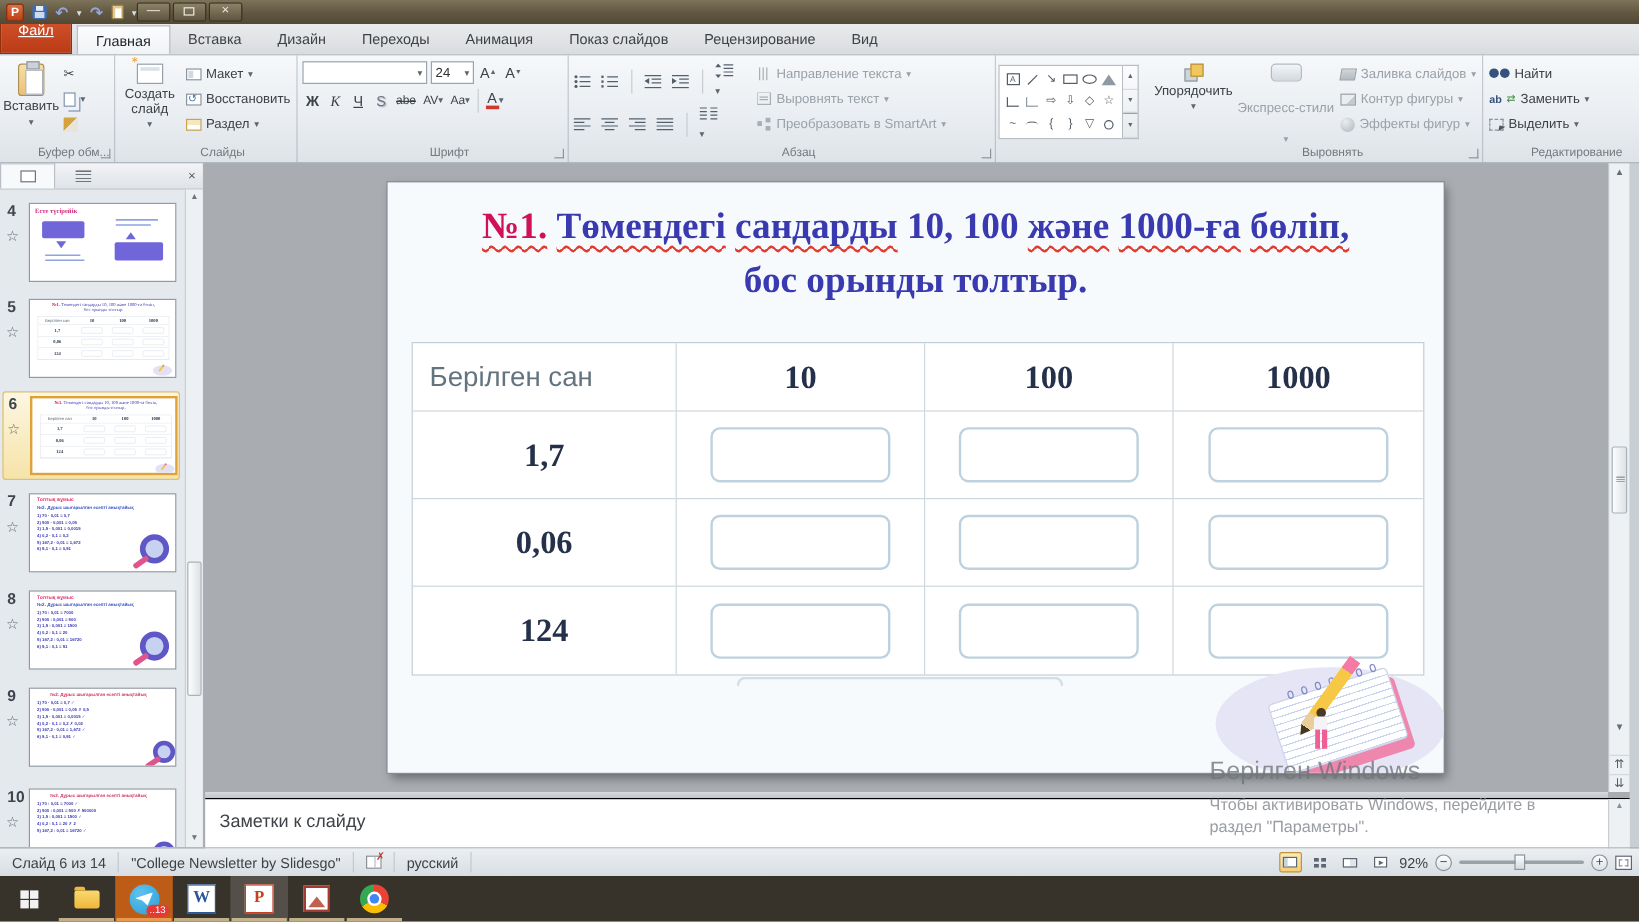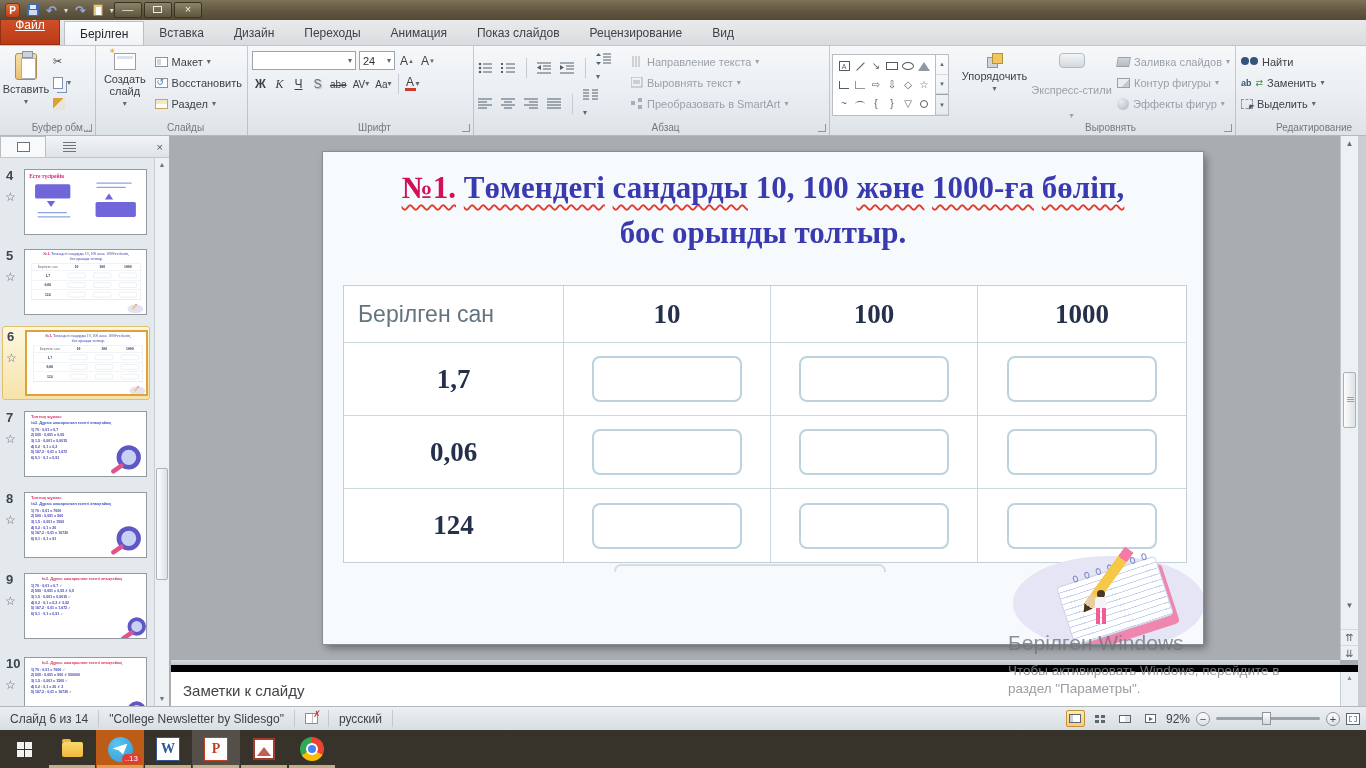--- a/index.html
+++ b/index.html
@@ -163,21 +163,21 @@
 
 
 #vscroll{position:absolute;right:8px;top:136px;width:18px;height:524px;background:#eef1f4;border-left:1px solid #c3c8cd;z-index:12;}
 #vscroll .sarr{position:absolute;left:0;right:0;height:16px;text-align:center;font-size:8px;color:#666c73;line-height:16px;}
 .vthumb{position:absolute;left:2px;top:236px;width:13px;height:56px;background:linear-gradient(90deg,#fdfdfd,#dde2e6);border:1px solid #aab1b8;border-radius:2px;}
 .vthumb::after{content:"";position:absolute;left:3px;top:24px;width:7px;height:5px;background:repeating-linear-gradient(#9aa1a8 0 1px,transparent 1px 2px);}
 .dbl{position:absolute;left:0;right:0;height:15px;text-align:center;font-size:10px;color:#565c63;line-height:15px;border-top:1px solid #d4d9dd;}
 
 
 #splitter{position:absolute;left:171px;right:26px;top:660px;height:5px;background:linear-gradient(#d6dbdf,#bfc5ca);z-index:11;}
-#notes{position:absolute;left:171px;right:8px;top:665px;height:53px;background:#fff;border-top:7px solid #000000;z-index:11;}
+#notes{position:absolute;left:171px;right:8px;top:665px;height:53px;background:#fff;border-top:1px solid #000000;z-index:11;}
 #notes .ntext{position:absolute;left:12px;top:10px;font-size:15px;color:#3f4347;}
 #notes .nsb{position:absolute;right:0;top:0;bottom:0;width:18px;background:#eef1f4;border-left:1px solid #c9ced3;}
 #notes .nsb span{position:absolute;left:0;right:0;height:12px;text-align:center;font-size:7px;color:#8a9097;line-height:12px;}
 #notes .nsb span.dn{bottom:0;}
 
 
 #watermark{position:absolute;left:1008px;top:631px;width:352px;z-index:40;pointer-events:none;}
 #watermark .w1{font-size:21px;color:rgba(112,117,123,.8);}
 #watermark .w2{margin-top:7px;font-size:13.5px;color:rgba(135,140,146,.85);line-height:1.35;}
 
@@ -249,21 +249,21 @@
   </div>
   <div class="winbtns">
     <span class="wbtn">—</span>
     <span class="wbtn"><i class="ic-max"></i></span>
     <span class="wbtn">×</span>
   </div>
 </div>
 
 <div id="tabsrow">
   <div class="ftab">Файл</div>
-  <div class="rtab active">Берілген</div>
+  <div class="rtab active">Главная</div>
   <div class="rtab">Вставка</div>
   <div class="rtab">Дизайн</div>
   <div class="rtab">Переходы</div>
   <div class="rtab">Анимация</div>
   <div class="rtab">Показ слайдов</div>
   <div class="rtab">Рецензирование</div>
   <div class="rtab">Вид</div>
 </div>
 
 <div id="ribbon">

